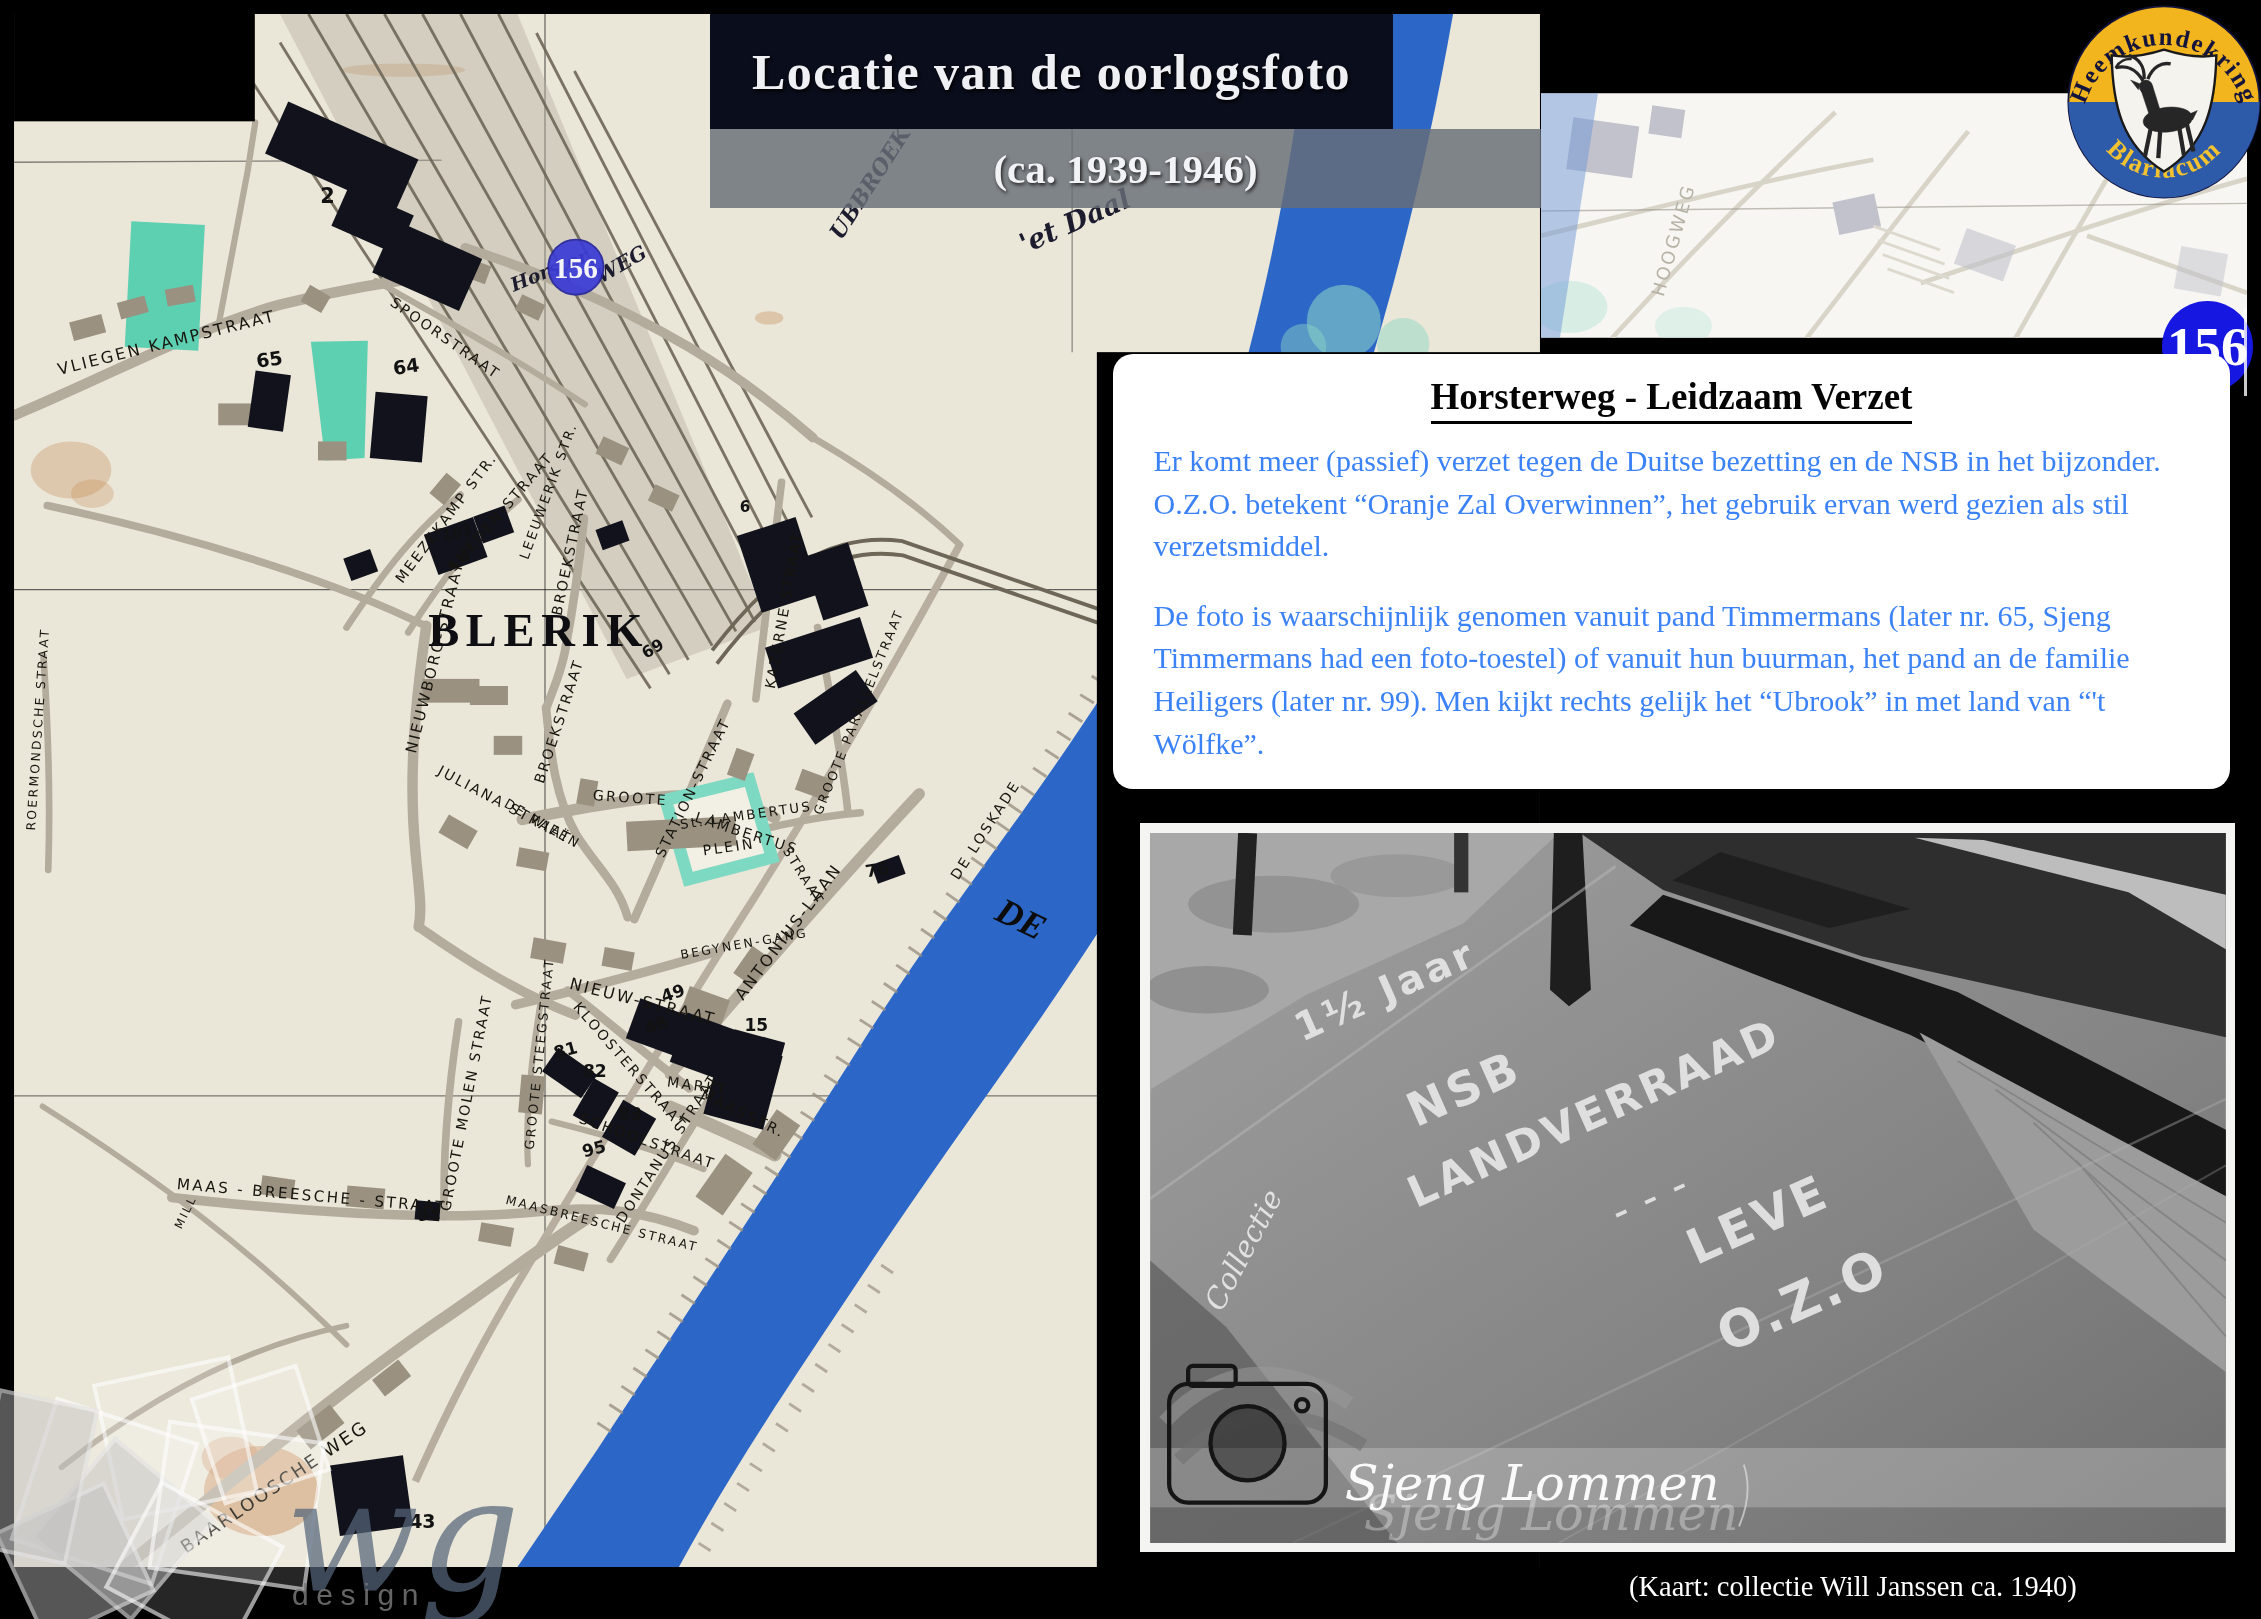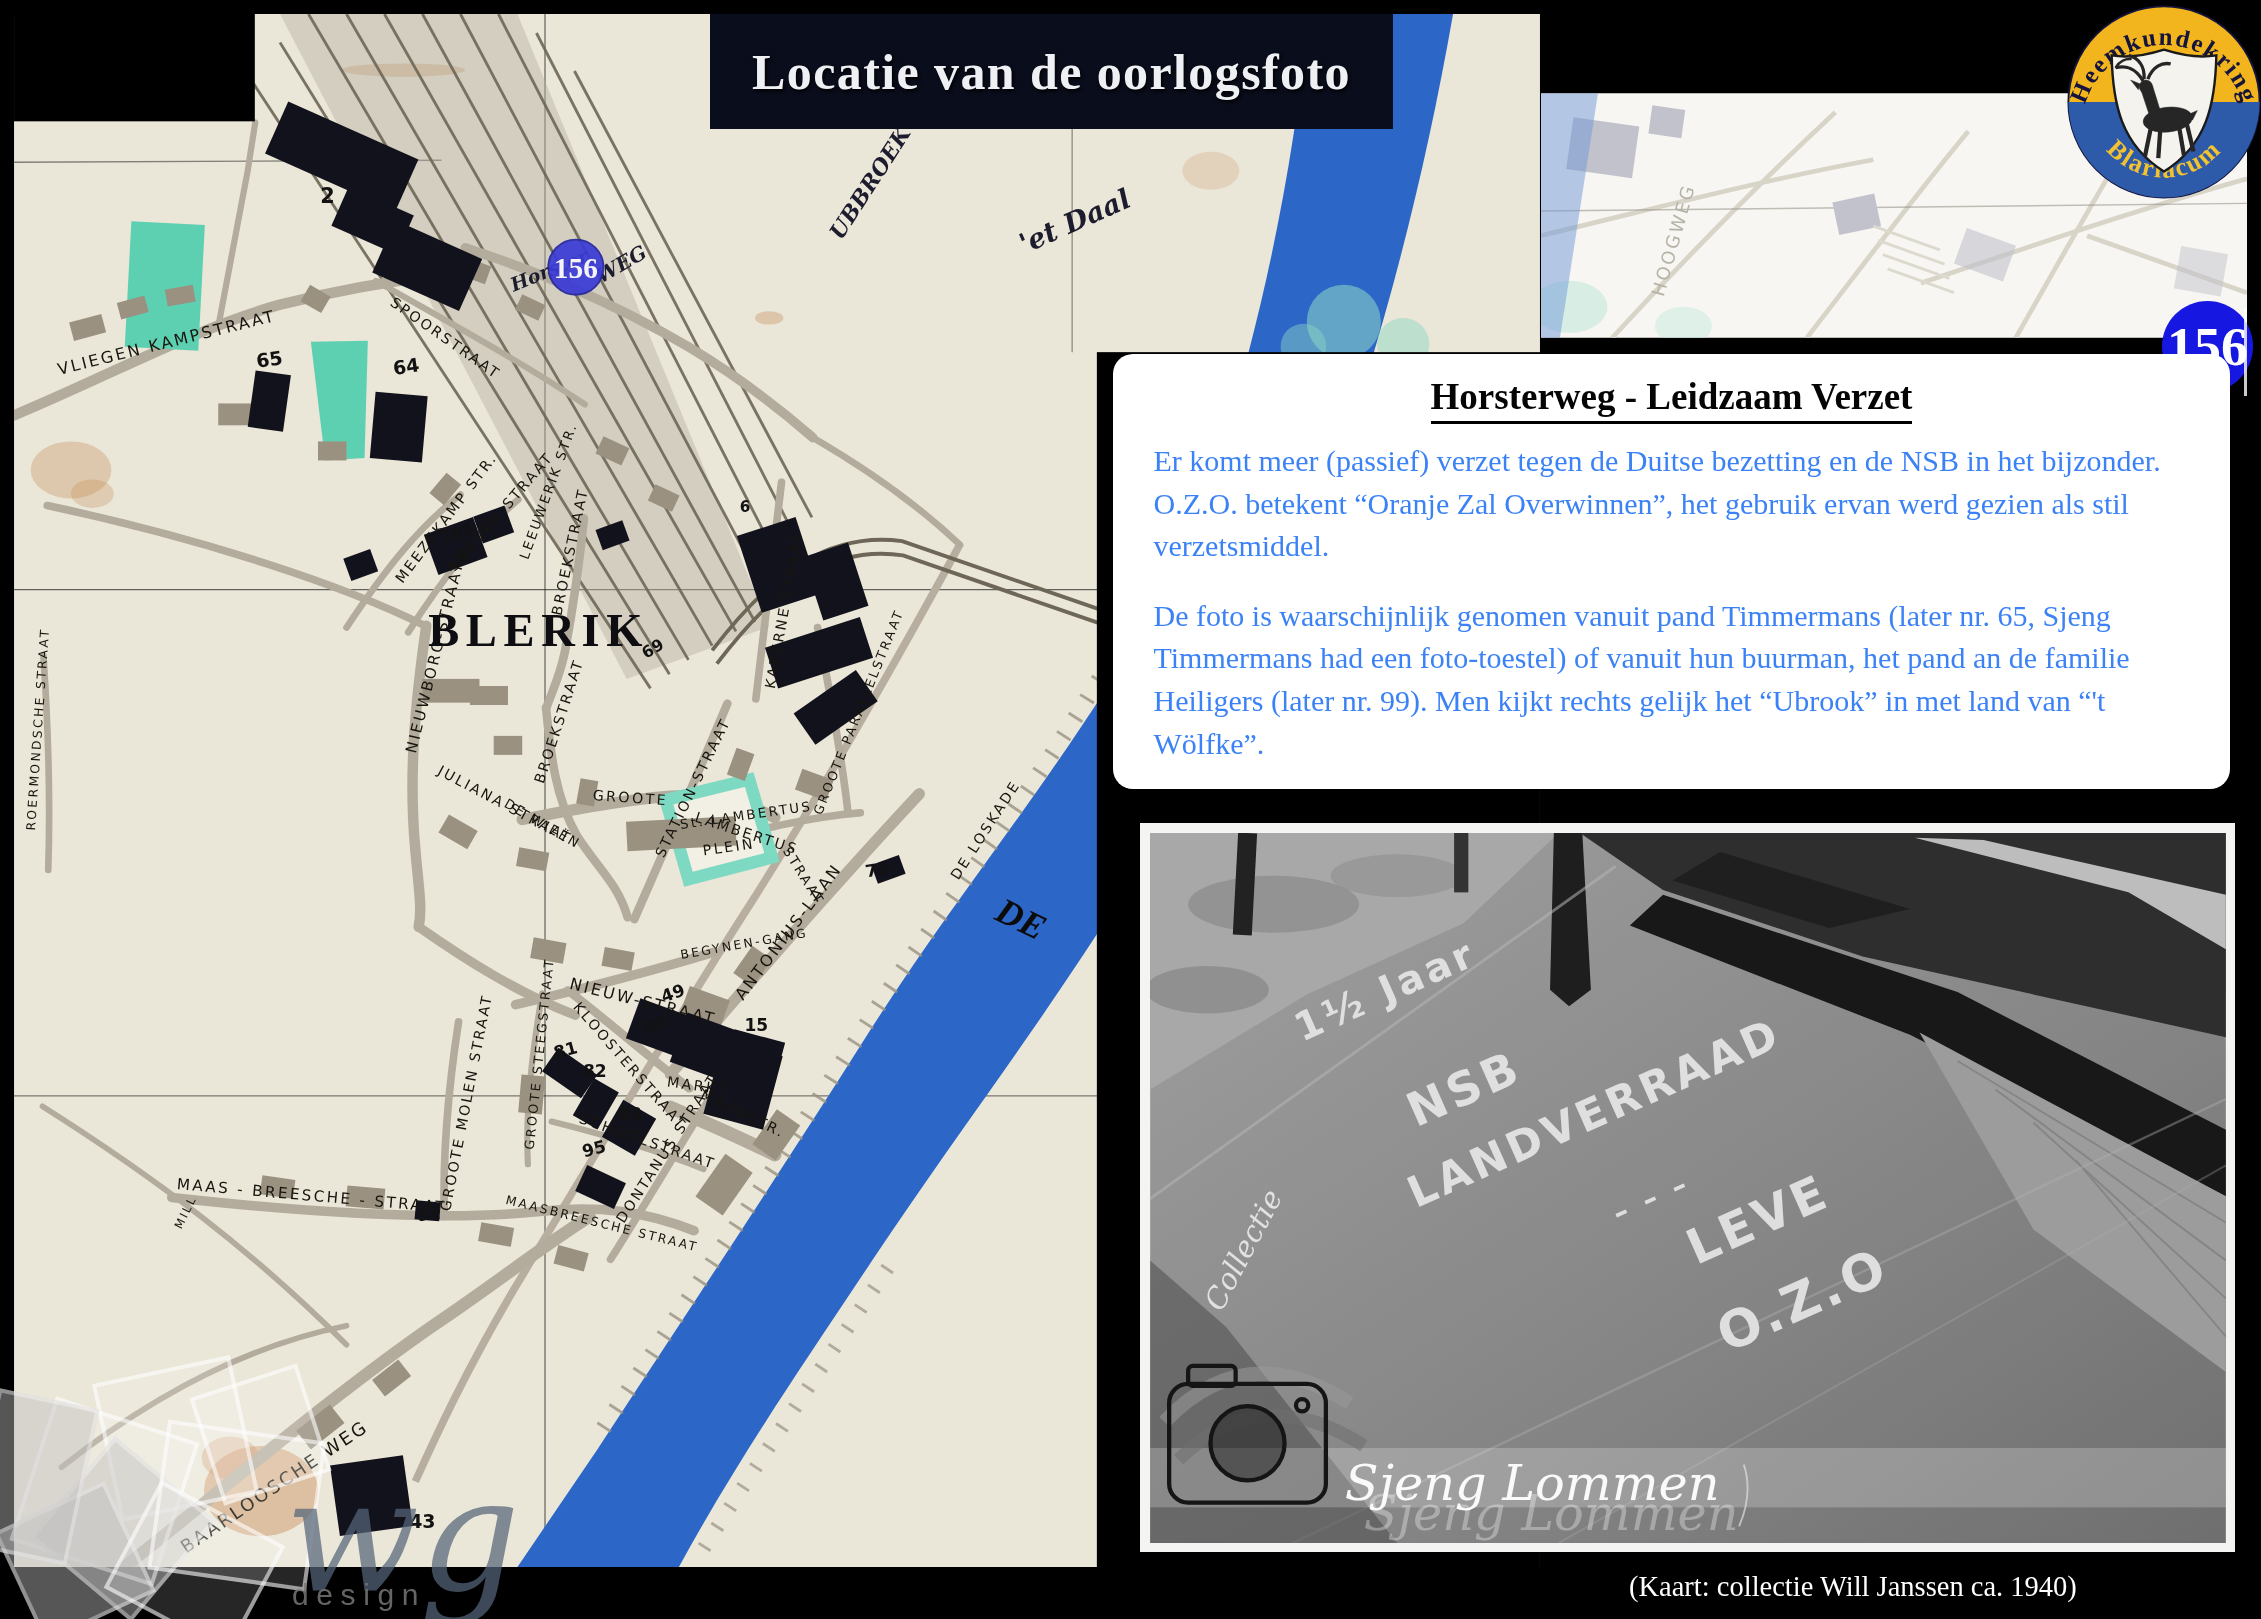--- a/index.html
+++ b/index.html
@@ -325,20 +325,23 @@
     <ellipse cx="300" cy="490" rx="60" ry="40" fill="#bfe8da" opacity=".45"></ellipse>
     <polygon points="0,0 120,0 40,515 0,515" fill="#6f97d8" opacity=".5"></polygon>
     <g id="faded-labels">
         <text x="258" y="430" font-size="38" transform="rotate(-74 258 430)" class="fade-st">HOOGWEG</text>
       </g>
   </svg>
 
   <div class="abs" id="banner-main">
     <span>Locatie van de oorlogsfoto</span>
   </div>
+  <div class="abs" id="banner-sub">
+    <span>(ca. 1939-1946)</span>
+  </div>
 
   <svg class="abs" id="logo" viewBox="0 0 412 412">
     <circle cx="206" cy="206" r="201" fill="#f2b51d" stroke="#14143c" stroke-width="4"></circle>
     <path d="M 5 206 A 201 201 0 0 0 407 206 Z" fill="#2d5ba9"></path>
     <path id="arcTop" d="M 36 232 A 172 172 0 0 1 376 232" fill="none"></path>
     <path id="arcBot" d="M 54 250 A 158 158 0 0 0 358 250" fill="none"></path>
     <text font-size="52" font-weight="700" font-family="Liberation Serif,serif" fill="#14143c" letter-spacing="4">
       <textPath href="#arcTop" startOffset="50%" text-anchor="middle">Heemkundekring</textPath>
     </text>
     <text font-size="54" font-weight="700" font-family="Liberation Serif,serif" fill="#f2c230" letter-spacing="4">

